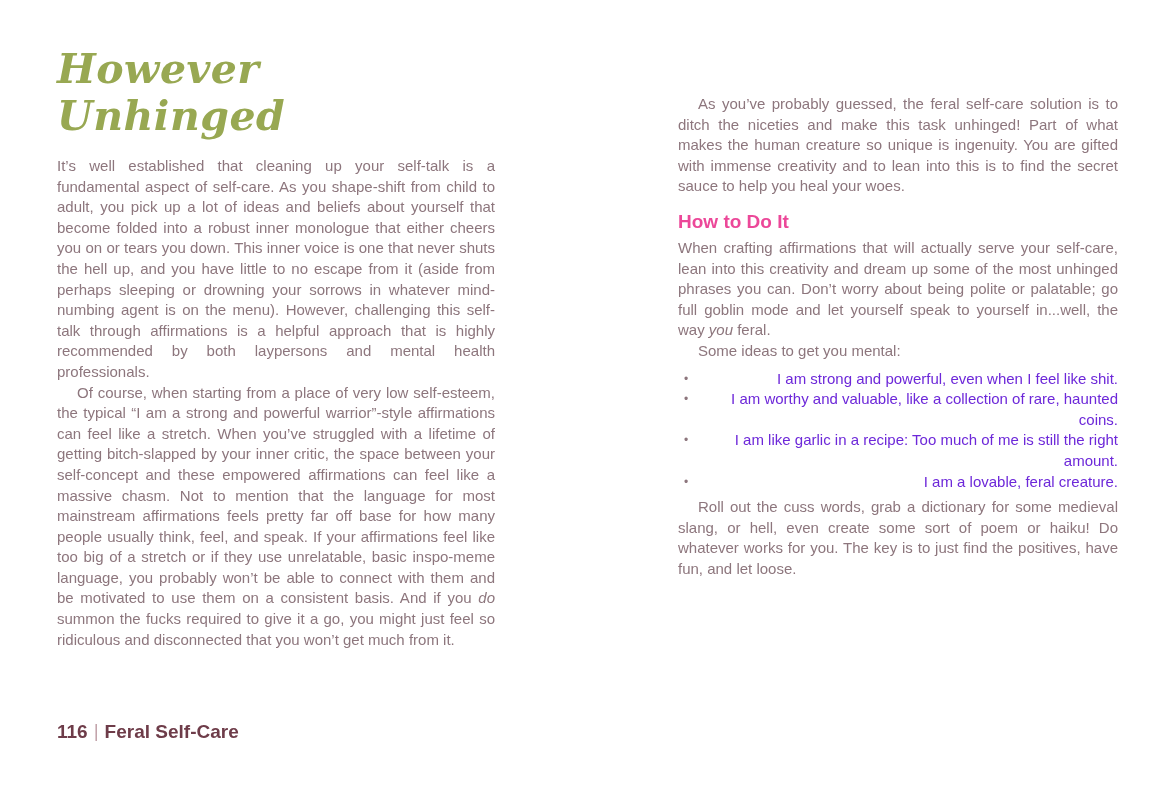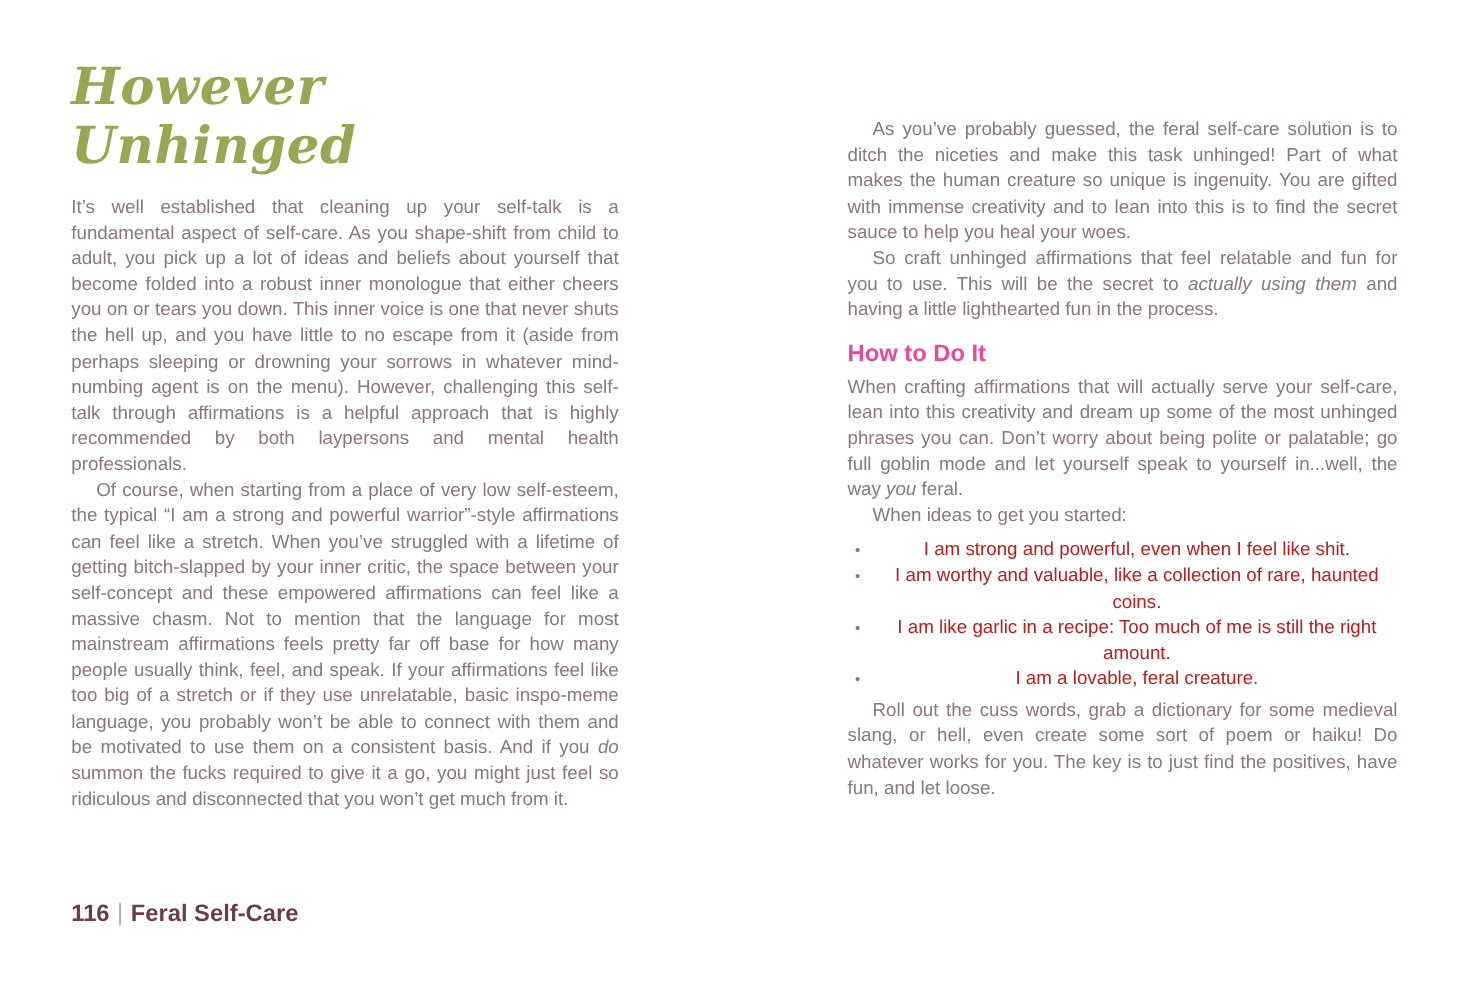--- a/index.html
+++ b/index.html
@@ -52,24 +52,24 @@
     font-weight: 700;
   }
   .idea-list {
     list-style: none;
     margin: 7px 0 5px 0;
     padding: 0;
   }
   .idea-list li {
     position: relative;
     padding-left: 23px;
-    color: #b91c1c;
+    color: #6d28d9;
     font-size: 15px;
     line-height: 20.6px;
-    text-align: center;
+    text-align: right;
   }
   .idea-list li::before {
     content: "\2022";
     position: absolute;
     left: 6px;
     top: 0;
     font-size: 12px;
     color: #8d767d;
   }
   .closing { margin-top: 2px; }
@@ -100,24 +100,23 @@
   <div class="col-left">
     <h1 class="chapter-title">
       <span>However Unhinged</span>
     </h1>
     <p class="body"><span>It’s well established that cleaning up your self-talk is a fundamental aspect of self-care. As you shape-shift from child to adult, you pick up a lot of ideas and beliefs about yourself that become folded into a robust inner monologue that either cheers you on or tears you down. This inner voice is one that never shuts the hell up, and you have little to no escape from it (aside from perhaps sleeping or drowning your sorrows in whatever mind-numbing agent is on the menu). However, challenging this self-talk through affirmations is a helpful approach that is highly recommended by both laypersons and mental health professionals.</span></p>
     <p class="body indent"><span>Of course, when starting from a place of very low self-esteem, the typical “I am a strong and powerful warrior”-style affirmations can feel like a stretch. When you’ve struggled with a lifetime of getting bitch-slapped by your inner critic, the space between your self-concept and these empowered affirmations can feel like a massive chasm. Not to mention that the language for most mainstream affirmations feels pretty far off base for how many people usually think, feel, and speak. If your affirmations feel like too big of a stretch or if they use unrelatable, basic inspo-meme language, you probably won’t be able to connect with them and be motivated to use them on a consistent basis. And if you </span><em>do</em><span> summon the fucks required to give it a go, you might just feel so ridiculous and disconnected that you won’t get much from it.</span></p>
   </div>
 
   <div class="col-right">
     <p class="body indent"><span>As you’ve probably guessed, the feral self-care solution is to ditch the niceties and make this task unhinged! Part of what makes the human creature so unique is ingenuity. You are gifted with immense creativity and to lean into this is to find the secret sauce to help you heal your woes.</span></p>
-    <p class="body indent"><span>So craft unhinged affirmations that feel relatable and fun for you to use. This will be the secret to </span><em>actually using them</em><span> and having a little lighthearted fun in the process.</span></p>
     <h2 class="section-heading">How to Do It</h2>
     <p class="body"><span>When crafting affirmations that will actually serve your self-care, lean into this creativity and dream up some of the most unhinged phrases you can. Don’t worry about being polite or palatable; go full goblin mode and let yourself speak to yourself in...well, the way </span><em>you</em><span> feral.</span></p>
-    <p class="body indent">When ideas to get you started:</p>
+    <p class="body indent">Some ideas to get you mental:</p>
     <ul class="idea-list">
       <li>I am strong and powerful, even when I feel like shit.</li>
       <li>I am worthy and valuable, like a collection of rare, haunted coins.</li>
       <li>I am like garlic in a recipe: Too much of me is still the right amount.</li>
       <li>I am a lovable, feral creature.</li>
     </ul>
     <p class="body indent closing">Roll out the cuss words, grab a dictionary for some medieval slang, or hell, even create some sort of poem or haiku! Do whatever works for you. The key is to just find the positives, have fun, and let loose.</p>
   </div>
 
   <div class="footer footer-left">

